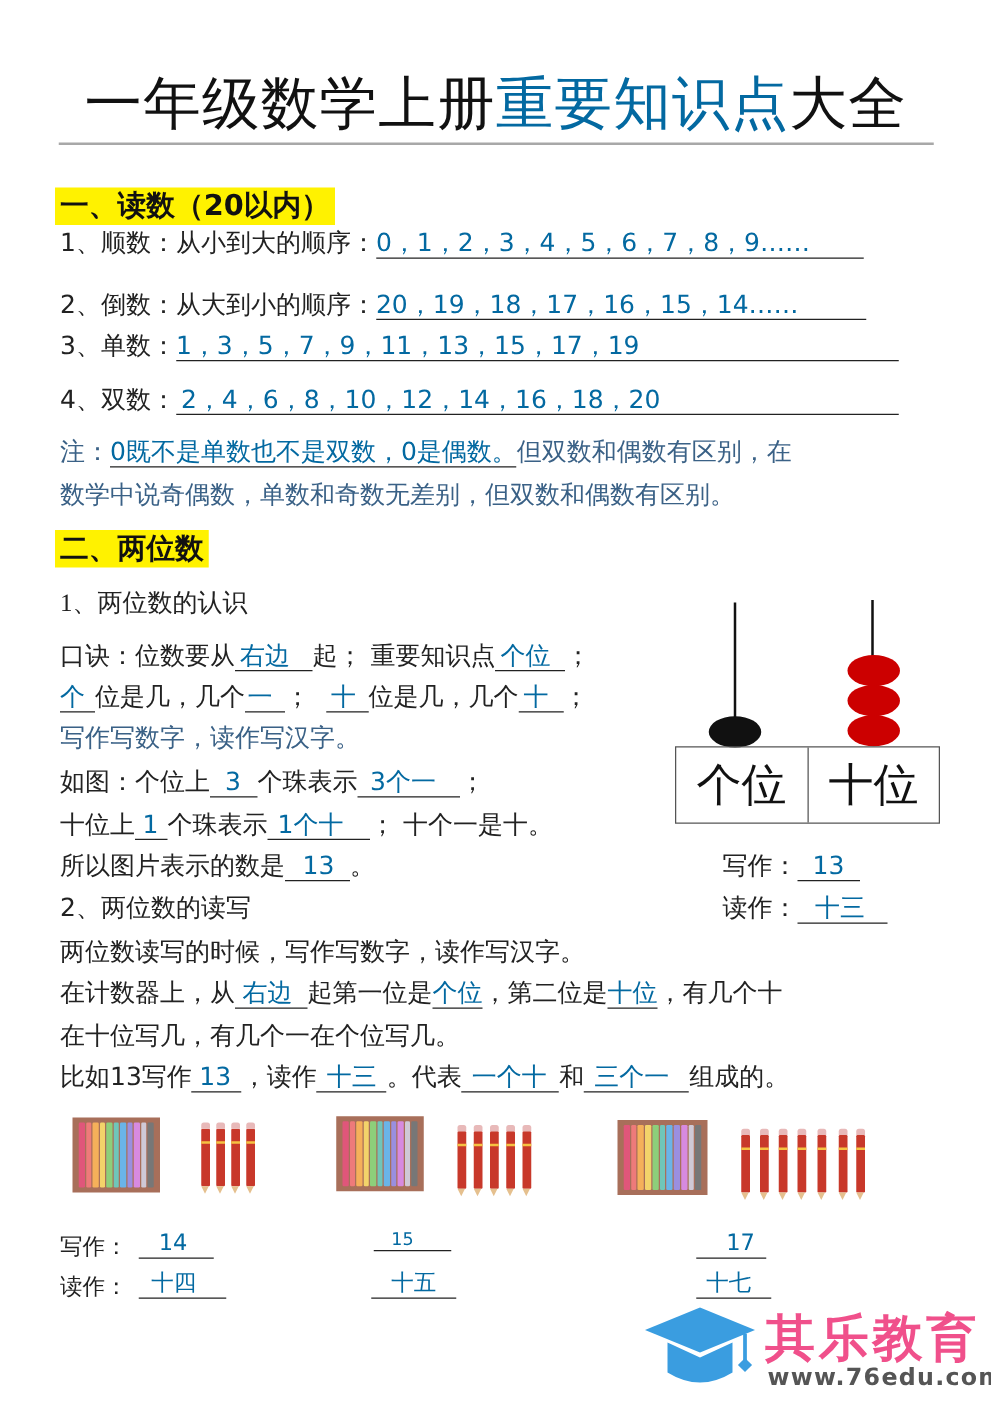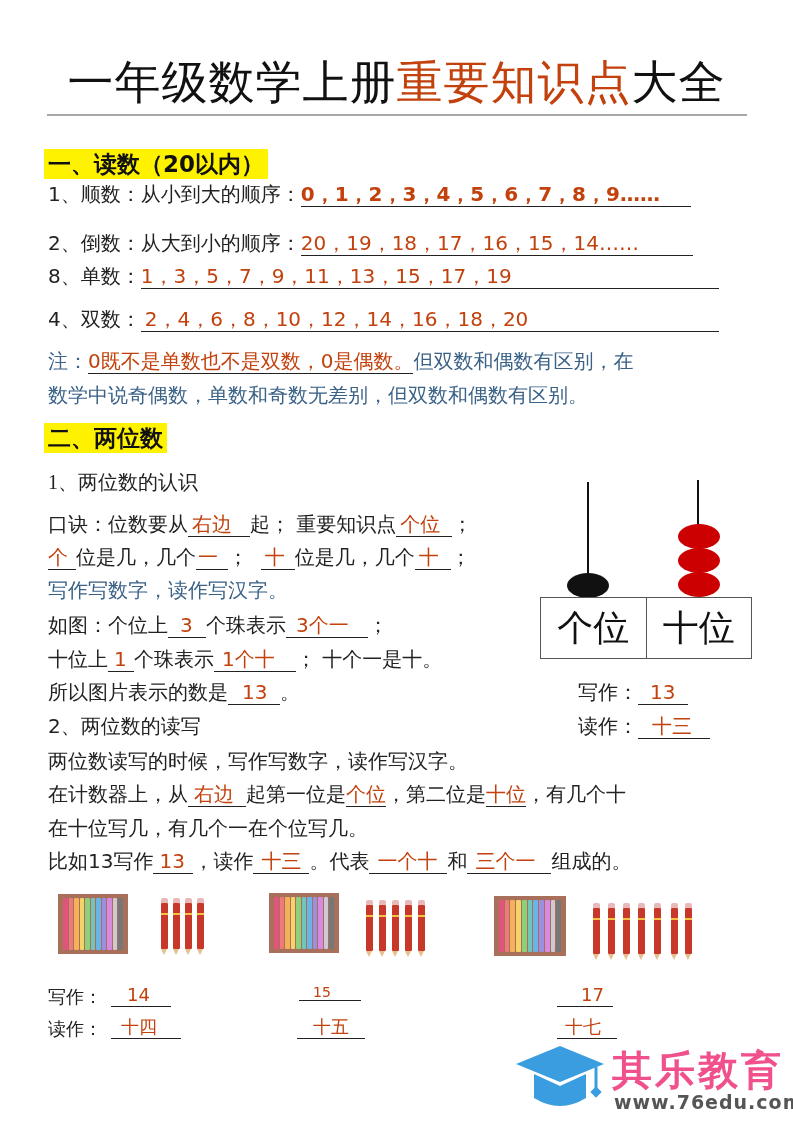--- a/index.html
+++ b/index.html
@@ -1,19 +1,19 @@
 <!DOCTYPE html>
 <html><head>
 <meta charset="utf-8">
 <style>
   html, body { margin:0; padding:0; background:#ffffff; }
   body { width:793px; height:1121px; position:relative; overflow:hidden;
          font-family:"DejaVu Sans","Liberation Sans",sans-serif; color:#222; }
   .abs { position:absolute; white-space:nowrap; }
-  .red { color:#c2410c; }
+  .red { color:#0369a1; }
   .blue { color:#3a6186; }
   .title { left:0; width:793px; top:52px; text-align:center; font-size:46px; letter-spacing:1px; color:#111; }
   .rule { left:47px; top:114px; width:700px; height:0; border-top:2px solid #a8a8a8; }
   .hl { background:#fff200; font-weight:bold; font-size:23px; padding:2px 4px; color:#111; }
   .line { font-size:20px; }
   .u { display:inline-block; border-bottom:1.5px solid #222; line-height:1.15; text-align:left; }
   
   .rod { position:absolute; width:2px; background:#111; }
   .bead { position:absolute; border-radius:50%; }
   .pv-box { position:absolute; left:540px; top:597px; width:210px; height:60px; border:1.5px solid #555; display:flex; }
@@ -35,27 +35,27 @@
 <div class="abs title">
   <span>一年级数学上册</span><span class="red">重要知识点</span><span>大全</span>
 </div>
 <div class="abs rule"></div>
 
 <div class="abs" style="left:44px;top:133px;margin-top:16px;">
   <span class="hl">一、读数（20以内）</span>
 </div>
 
 <div class="abs line" style="left:48px;top:181px;">
-  <span>1、顺数：从小到大的顺序：</span><span class="u red" style="width:390px;font-weight:bold;">0，1，2，3，4，5，6，7，8，9……</span>
+  <span>1、顺数：从小到大的顺序：</span><span class="u red" style="width:390px;">0，1，2，3，4，5，6，7，8，9……</span>
 </div>
 <div class="abs line" style="left:48px;top:230px;">
   <span>2、倒数：从大到小的顺序：</span><span class="u red" style="width:392px;">20，19，18，17，16，15，14……</span>
 </div>
 <div class="abs line" style="left:48px;top:263px;">
-  <span>8、单数：</span><span class="u red" style="width:578px;">1，3，5，7，9，11，13，15，17，19</span>
+  <span>3、单数：</span><span class="u red" style="width:578px;">1，3，5，7，9，11，13，15，17，19</span>
 </div>
 <div class="abs line" style="left:48px;top:306px;">
   <span>4、双数：</span><span class="u red" style="width:578px;padding-left:4px;box-sizing:border-box;">2，4，6，8，10，12，14，16，18，20</span>
 </div>
 
 <div class="abs line blue" style="left:48px;top:348px;">
   <span>注：</span><span class="u red">0既不是单数也不是双数，0是偶数。</span><span>但双数和偶数有区别，在</span>
 </div>
 <div class="abs line blue" style="left:48px;top:382px;">数学中说奇偶数，单数和奇数无差别，但双数和偶数有区别。</div>
 

